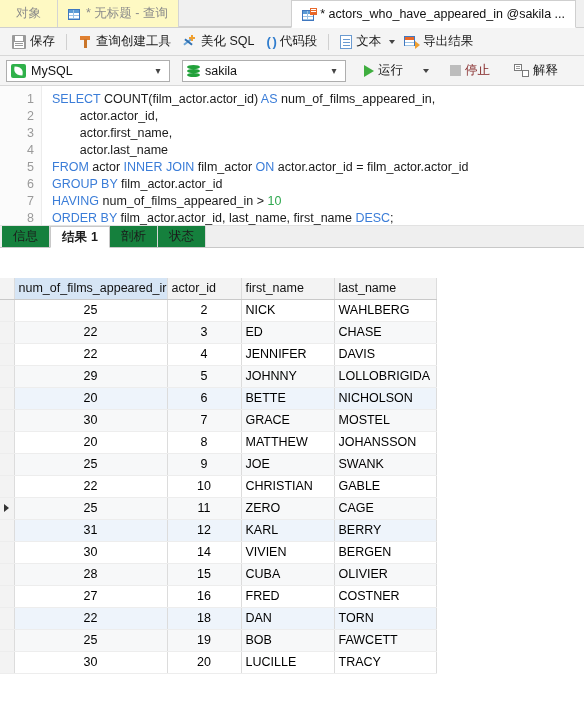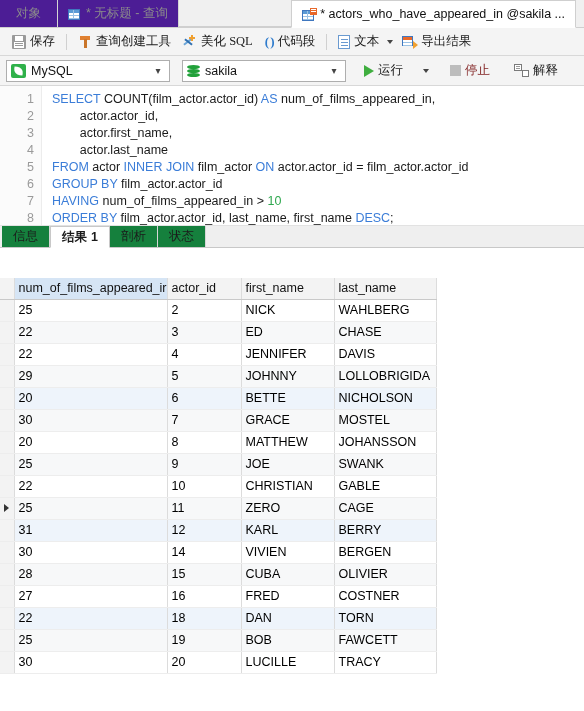--- a/index.html
+++ b/index.html
@@ -23,21 +23,21 @@
     align-items: stretch;
     position: relative;
   }
   .tab {
     display: flex;
     align-items: center;
     gap: 4px;
     padding: 0 10px;
     font-size: 12.5px;
     color: #8a8a8a;
-    background: #4c1d95;
+    background: #fef9c3;
     border-right: 1px solid #d4d4d4;
     cursor: default;
     white-space: nowrap;
   }
   .tab.inactive-plain { color: #8b8b8b; }
   .tab.active {
     background: #ffffff;
     color: #111;
     border-top: 1px solid #cfcfcf;
     border-left: 1px solid #cfcfcf;
@@ -85,21 +85,20 @@
 
   
   .toolbar {
     height: 28px;
     background: #f4f4f4;
     border-bottom: 1px solid #d8d8d8;
     display: flex;
     align-items: center;
     padding: 0 6px;
     gap: 0px;
-    font-family: Liberation Serif, serif;
   }
   .tb-item {
     display: flex; align-items: center; gap: 4px;
     padding: 2px 6px; height: 22px;
     font-size: 12.5px; color: #1b1b1b;
     cursor: default; white-space: nowrap;
   }
   .tb-sep {
     width: 1px; height: 16px; background: #d0d0d0; margin: 0 5px;
   }
@@ -299,21 +298,21 @@
   col.c-id     { width: 74px; }
   col.c-first  { width: 93px; }
   col.c-last   { width: 102px; }
   td.gut {
     background: #f3f3f3;
     border-right: 1px solid #d2d2d2;
     padding: 0;
     text-align: center;
     position: relative;
   }
-  td.n { text-align: left; }
+  td.n { text-align: center; }
   tr.alt td { background: #f7f8f9; }
   tr.alt td.gut { background: #f3f3f3; }
   tr.hl td { background: #eef4fb; }
   tr.hl td.gut { background: #f3f3f3; }
   .rowmark {
     width: 0; height: 0;
     border-left: 5px solid #333;
     border-top: 4px solid transparent;
     border-bottom: 4px solid transparent;
     margin: 0 auto;

